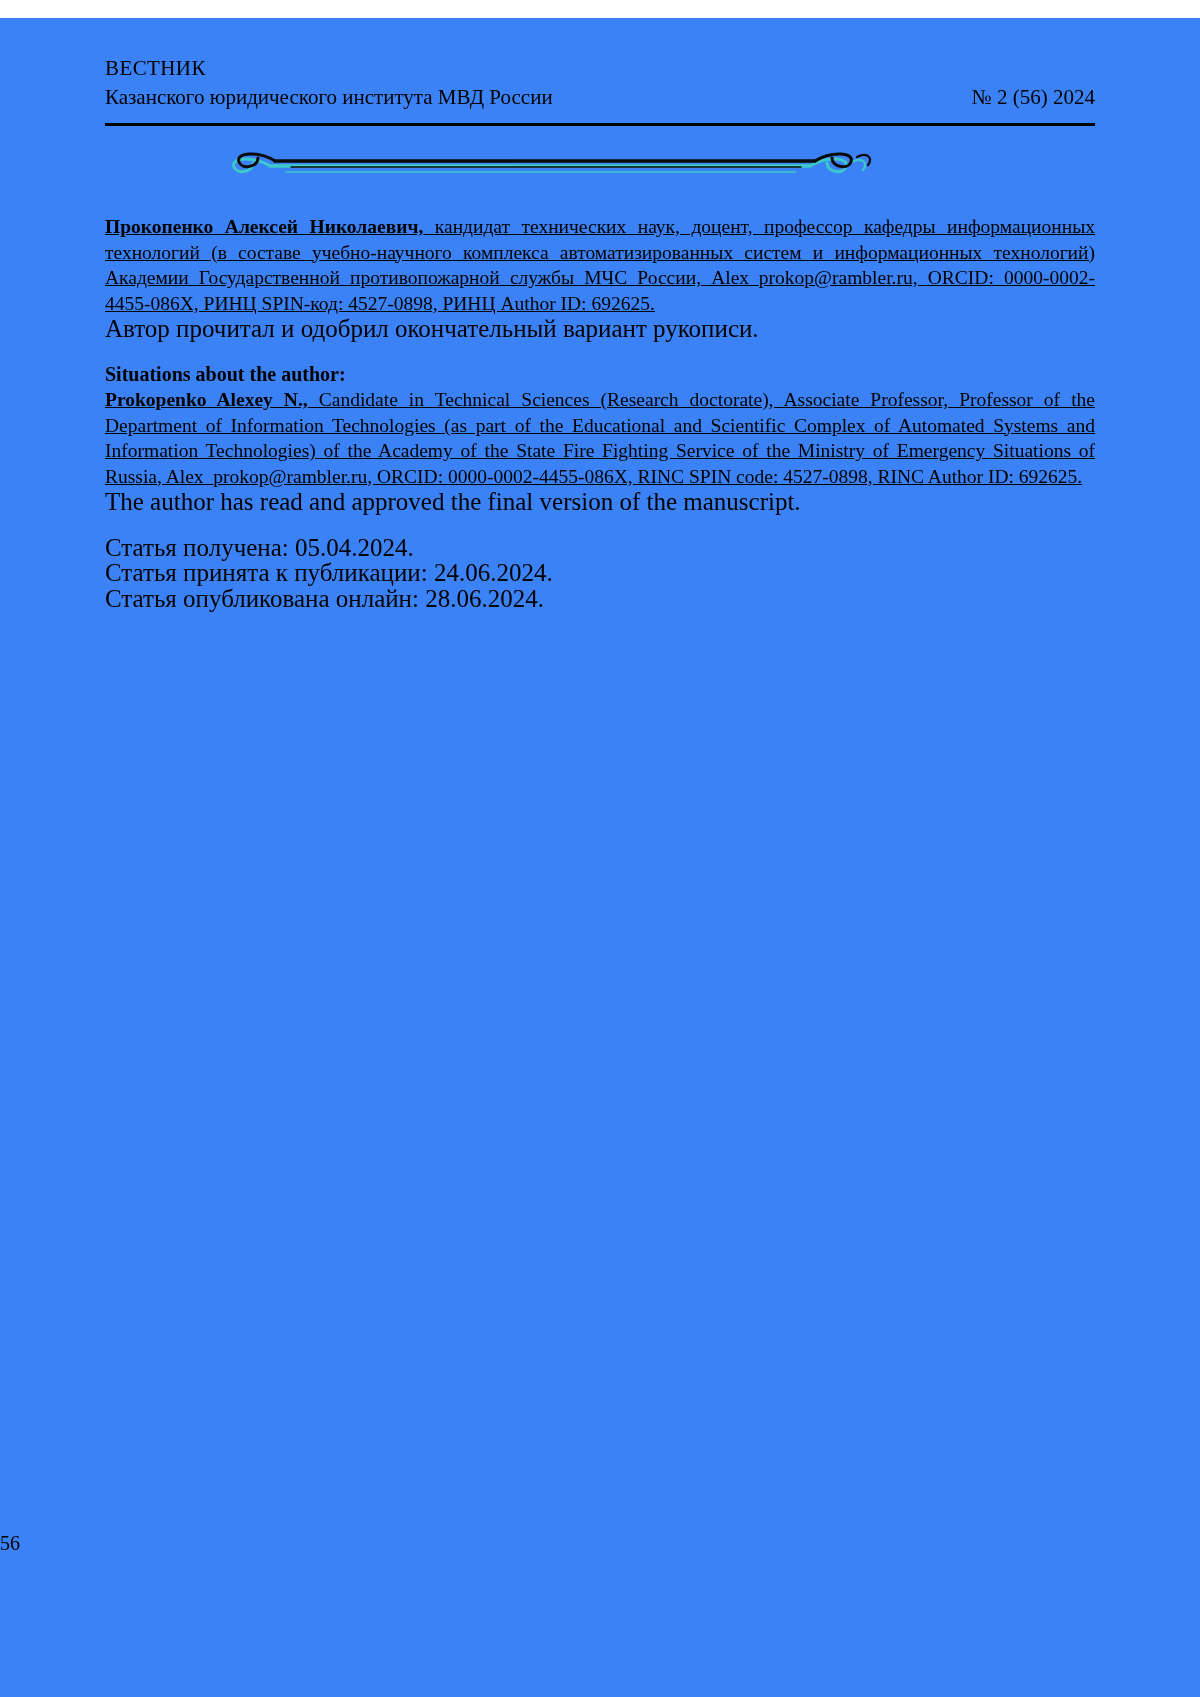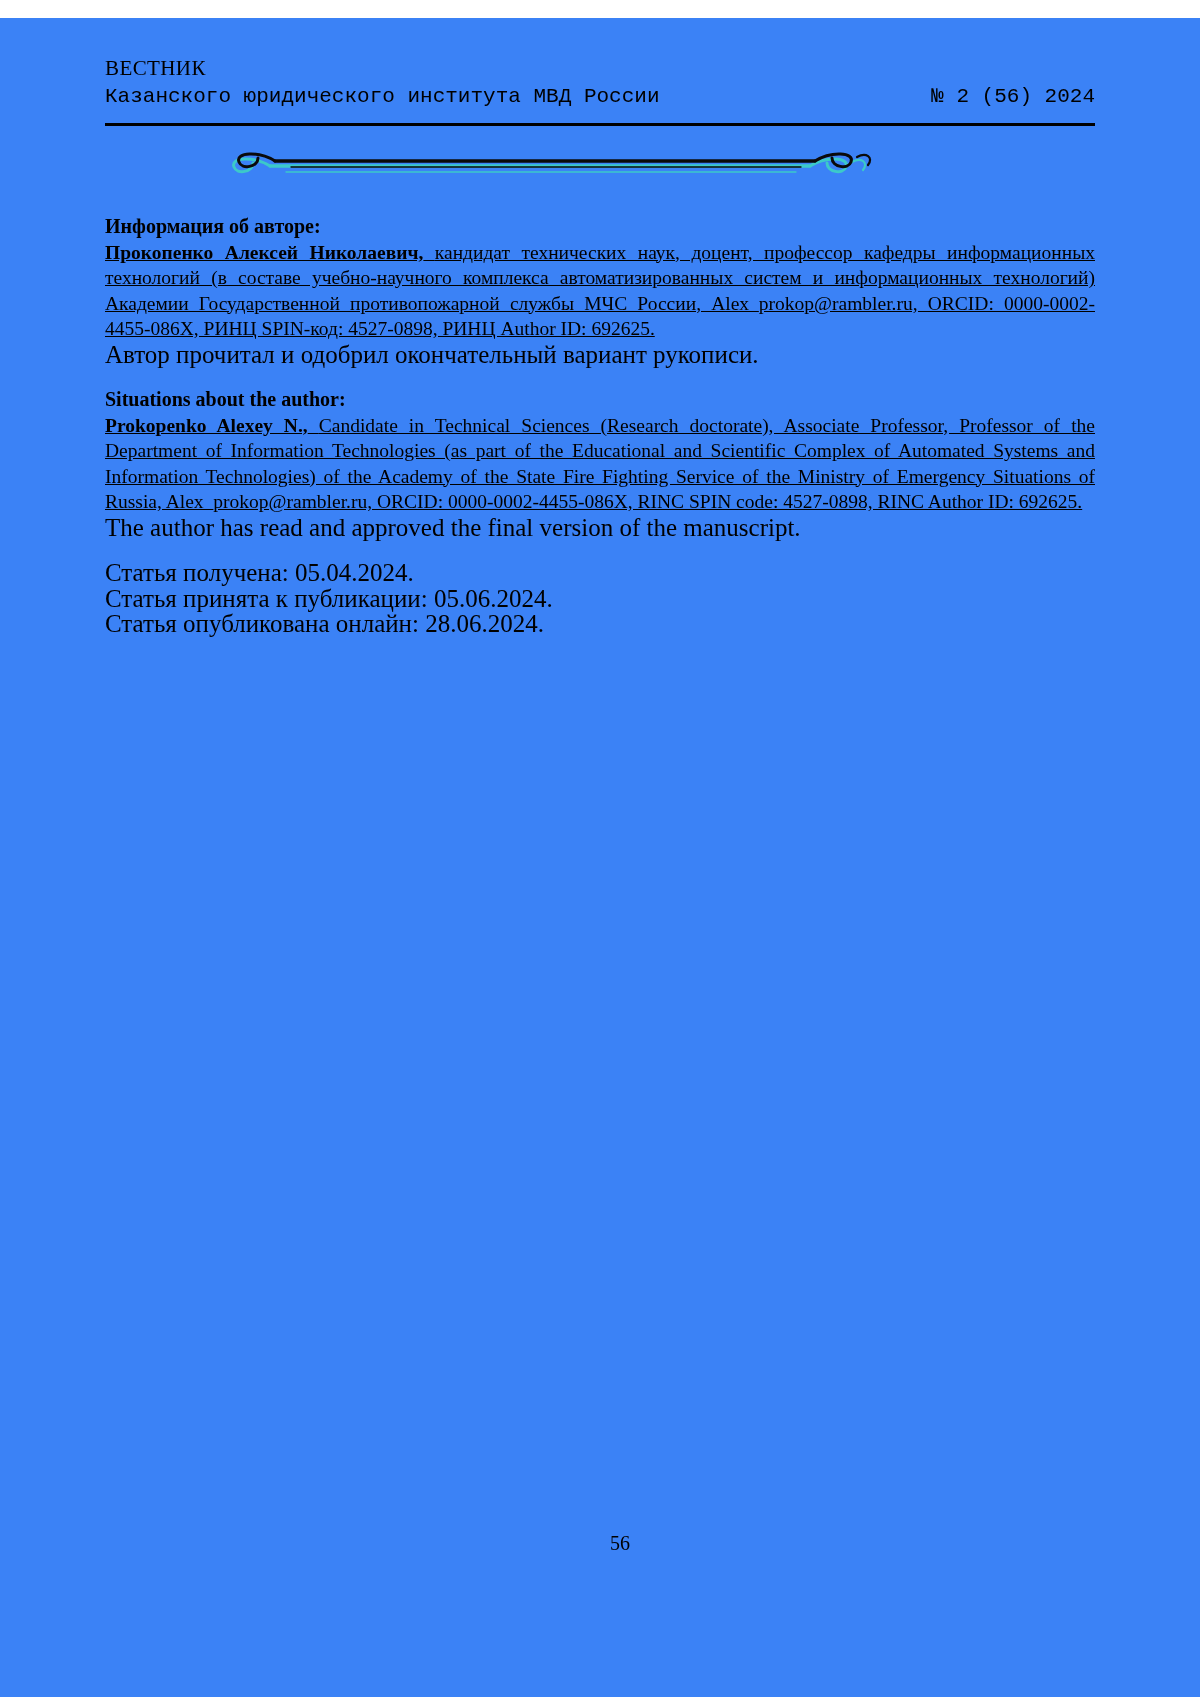--- a/index.html
+++ b/index.html
@@ -23,21 +23,20 @@
     font-size: 21px;
     line-height: 28px;
     letter-spacing: 0.4px;
   }
   .header-row {
     display: flex;
     justify-content: space-between;
     align-items: baseline;
     font-size: 21px;
     line-height: 30px;
-    font-family: Liberation Mono, monospace;
   }
   .ornament-wrap {
     margin-top: 24px;
     padding-left: 118px;
     height: 36px;
   }
   .section-ru { margin-top: 28px; }
   .section-en { margin-top: 20px; }
   .dates-block { margin-top: 20px; }
   .heading {
@@ -54,23 +53,21 @@
   .para strong { font-weight: bold; }
   .line {
     font-size: 25px;
     line-height: 25.5px;
   }
   .page-number {
     position: absolute;
     left: 0;
     right: 0;
     bottom: 160px;
-    text-align: center;
     font-size: 20px;
-    padding-left: 40px;
   }
 </style>
 </head>
 <body>
 
 <div class="page">
 
   <header class="header">
     <div class="journal-name">ВЕСТНИК</div>
     <div class="header-row">
@@ -89,32 +86,31 @@
           <path d="M592 11 C 608 1, 632 2, 628 12 C 625 20, 609 17, 609 8" stroke-width="3"></path>
           <path d="M634 7 c 9 -5 17 0 11 8" stroke-width="2.2"></path>
         </g>
       </defs>
       <use href="#orn" x="-5" y="5" stroke="#3cc9c9"></use>
       <use href="#orn" x="0" y="0" stroke="#0a0a0a"></use>
     </svg>
   </div>
 
   <section class="section-ru">
-    <p class="heading">Информация об авторе:</p>
     <p class="para"><strong>Прокопенко Алексей Николаевич,</strong> <span>кандидат технических наук, доцент, профессор кафедры информационных технологий (в составе учебно-научного комплекса автоматизированных систем и информационных технологий) Академии Государственной противопожарной службы МЧС России, Alex_prokop@rambler.ru, ORCID: 0000-0002-4455-086X, РИНЦ SPIN-код: 4527-0898, РИНЦ Author ID: 692625.</span></p>
     <p class="line">Автор прочитал и одобрил окончательный вариант рукописи.</p>
   </section>
 
   <section class="section-en">
     <p class="heading">Situations about the author:</p>
     <p class="para"><strong>Prokopenko Alexey N.,</strong> <span>Candidate in Technical Sciences (Research doctorate), Associate Professor, Professor of the Department of Information Technologies (as part of the Educational and Scientific Complex of Automated Systems and Information Technologies) of the Academy of the State Fire Fighting Service of the Ministry of Emergency Situations of Russia, Alex_prokop@rambler.ru, ORCID: 0000-0002-4455-086X, RINC SPIN code: 4527-0898, RINC Author ID: 692625.</span></p>
     <p class="line">The author has read and approved the final version of the manuscript.</p>
   </section>
 
   <section class="dates-block">
     <p class="line">Статья получена: 05.04.2024.</p>
-    <p class="line">Статья принята к публикации: 05.06.2024.</p>
+    <p class="line">Статья принята к публикации: 24.06.2024.</p>
     <p class="line">Статья опубликована онлайн: 28.06.2024.</p>
   </section>
 
   <div class="page-number">56</div>
 
 </div>
 
 </body></html>

